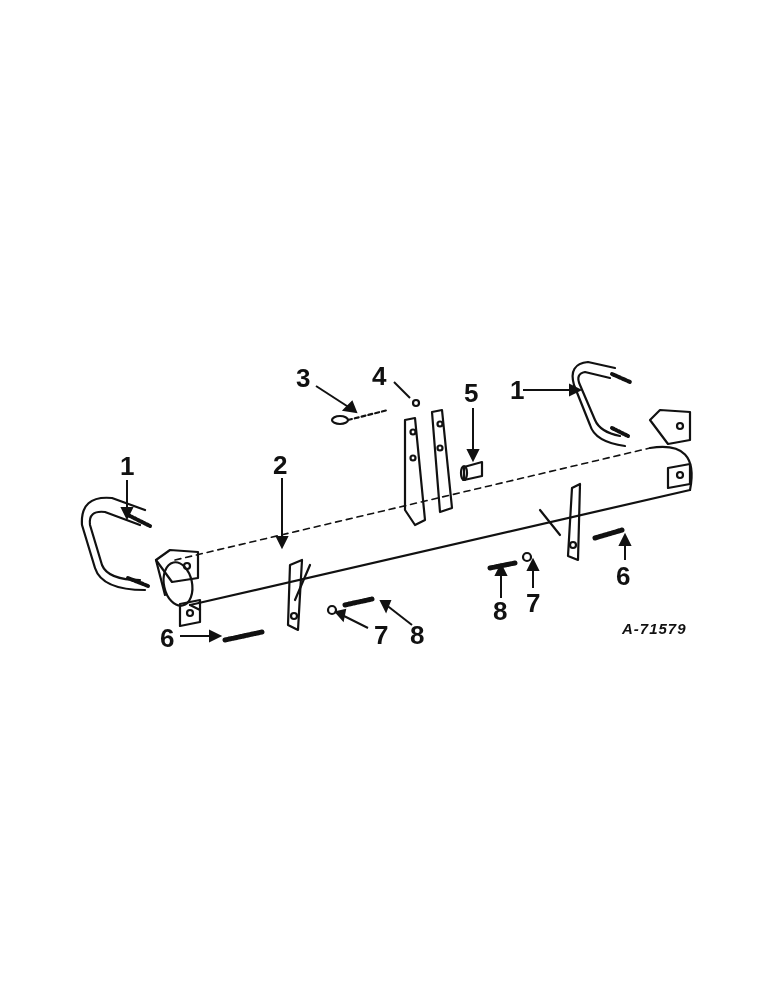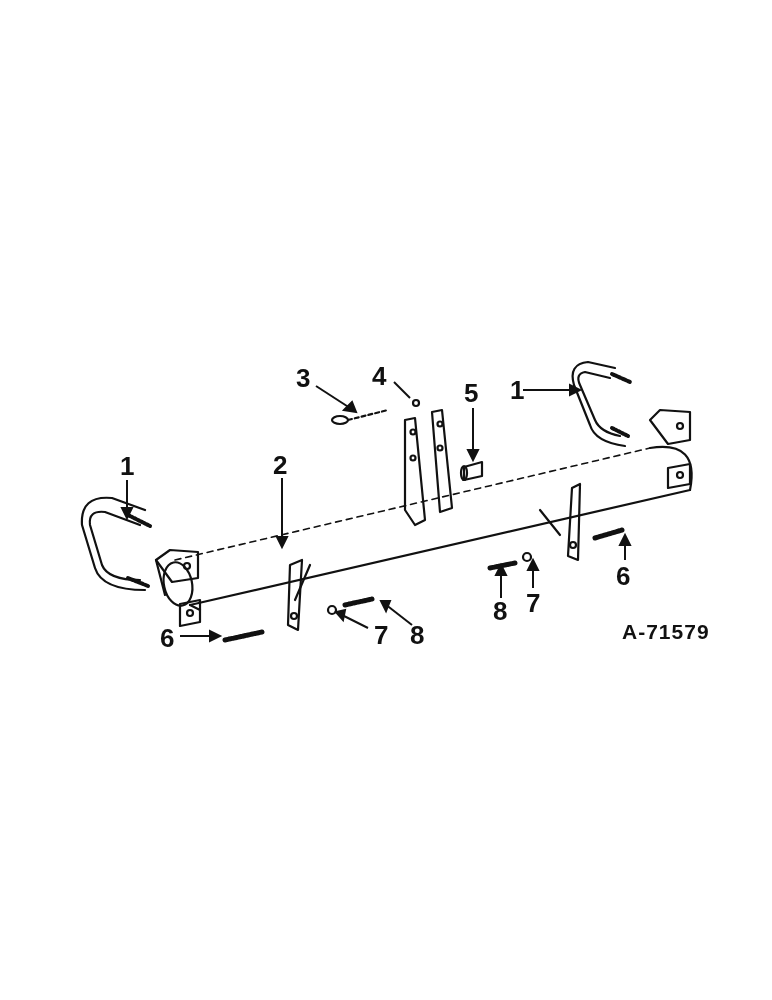--- a/index.html
+++ b/index.html
@@ -1,19 +1,19 @@
 <!DOCTYPE html>
 <html><head>
 <meta charset="utf-8">
 <style>
   html, body { margin:0; padding:0; background:#ffffff; }
   #stage { position:relative; width:772px; height:1000px; background:#ffffff; overflow:hidden; }
   svg { position:absolute; left:0; top:0; }
   .callout { position:absolute; font-family:"Liberation Sans", sans-serif; font-weight:bold; font-size:26px; color:#111; line-height:1; }
-  .ref { position:absolute; font-family:"Liberation Sans", sans-serif; font-weight:bold; font-size:21px; color:#111; letter-spacing:1px; }
+  .ref { position:absolute; font-family:"Liberation Sans", sans-serif; font-weight:bold; font-style:italic; font-size:15px; color:#111; letter-spacing:1px; }
 </style>
 </head>
 <body>
 
 <div id="stage">
   <svg width="772" height="1000" viewBox="0 0 772 1000">
     <g fill="none" stroke="#111" stroke-width="2.2" stroke-linecap="round" stroke-linejoin="round">
 
       <g>
         <path d="M175 560 L650 448" stroke-dasharray="6 5" stroke-width="1.6"></path>

